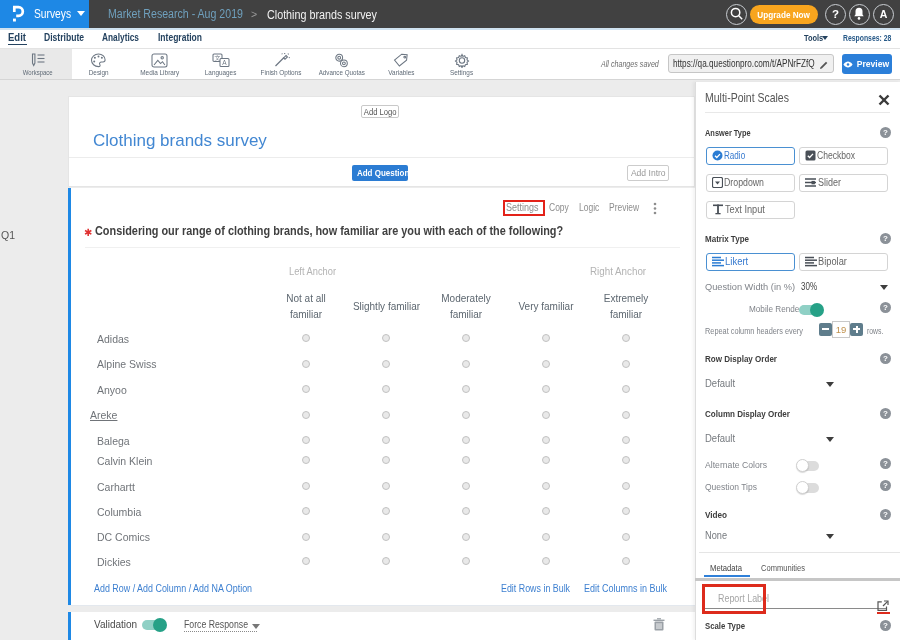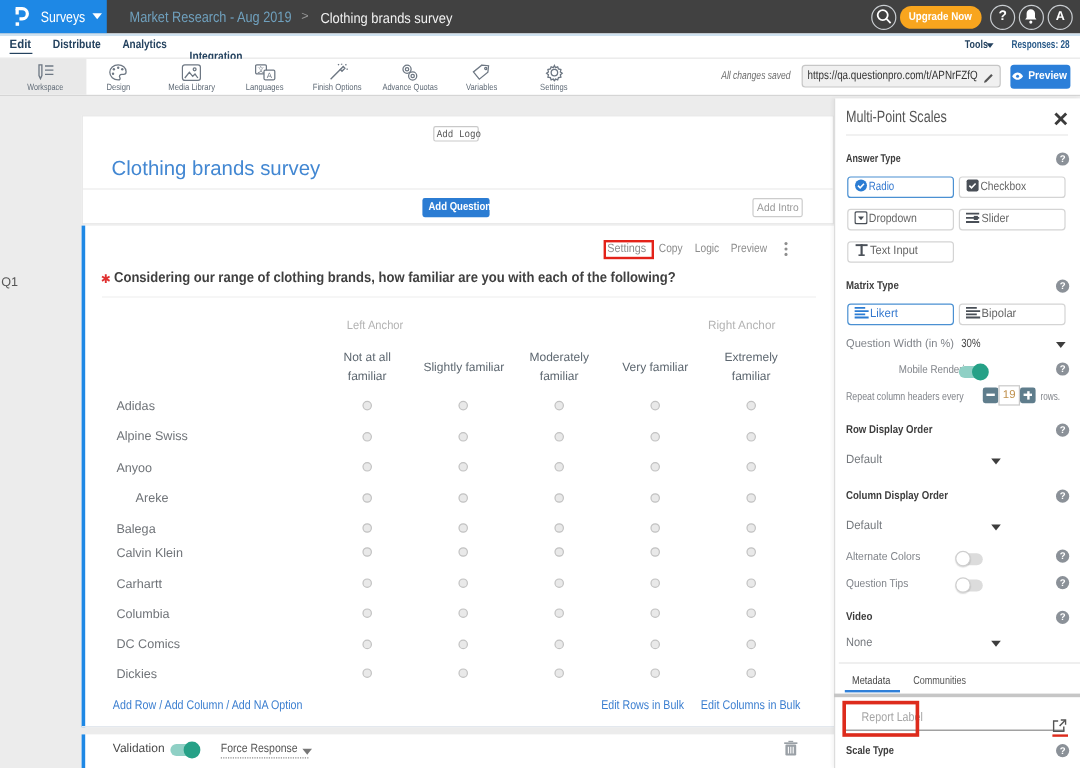--- a/index.html
+++ b/index.html
@@ -62,21 +62,21 @@
 <div class="abs topcircle" style="left:848.5px;">
 <svg width="18" height="18" style="margin:0.5px;">
       <path d="M9 2.8 a3.5 3.5 0 0 1 3.5 3.5 v3.2 l1.2 1.7 h-9.4 l1.2 -1.7 v-3.2 a3.5 3.5 0 0 1 3.5 -3.5 z" fill="#fff"></path>
       <circle cx="9" cy="13.4" r="1.3" fill="#fff"></circle>
     </svg></div>
 <div class="abs topcircle" style="left:873px; text-align:center; font-size:10.5px; font-weight:bold; line-height:19px;">A</div>
 <div class="abs" id="navbar"></div>
 <div class="abs navtab" style="left:8px; top:31.5px; border-bottom:1px solid #24425f; padding-bottom:1.5px;"><span style="display:inline-block;transform:scaleX(0.95);transform-origin:0 50%;white-space:nowrap;">Edit</span></div>
 <div class="abs navtab" style="left:43.5px;"><span style="display:inline-block;transform:scaleX(0.857);transform-origin:0 50%;white-space:nowrap;">Distribute</span></div>
 <div class="abs navtab" style="left:102px;"><span style="display:inline-block;transform:scaleX(0.832);transform-origin:0 50%;white-space:nowrap;">Analytics</span></div>
-<div class="abs navtab" style="left:158px;margin-top:10px;"><span style="display:inline-block;transform:scaleX(0.852);transform-origin:0 50%;white-space:nowrap;">Integration</span></div>
+<div class="abs navtab" style="left:158px;"><span style="display:inline-block;transform:scaleX(0.852);transform-origin:0 50%;white-space:nowrap;">Integration</span></div>
 <div class="abs navtab" style="left:804px; font-size:9.5px;"><span style="display:inline-block;transform:scaleX(0.78);transform-origin:0 50%;white-space:nowrap;">Tools</span></div>
 <div class="abs" style="left:822px; top:36px; width:0; height:0; border-left:3.8px solid transparent; border-right:3.8px solid transparent; border-top:4.5px solid #24425f;"></div>
 <div class="abs navtab" style="left:843px; font-size:9.5px; color:#275988;"><span style="display:inline-block;transform:scaleX(0.72);transform-origin:0 50%;white-space:nowrap;">Responses: 28</span></div>
 <div class="abs" id="toolbar"></div>
 <div class="abs" id="wsActive"></div>
 <div class="abs tool" style="left:0px;">
     <svg width="20" height="15" viewBox="0 0 20 15">
       <g stroke="#6d7783" stroke-width="1.1" fill="none">
         <path d="M4.5 1 v9 l1.2 2.5 1.2 -2.5 v-9 z"></path>
         <line x1="9.5" y1="2" x2="16.5" y2="2"></line>
@@ -162,21 +162,21 @@
   </div>
 <div class="abs nw" style="left:601px; top:58px; font-size:9.5px; font-style:italic; color:#6d6d6d;"><span style="display:inline-block;transform:scaleX(0.75);transform-origin:0 50%;white-space:nowrap;">All changes saved</span></div>
 <div class="abs nw" style="left:668px; top:54px; width:166px; height:19px; background:#f0f0f0; border:1px solid #c6c6c6; border-radius:3px; font-size:10px; color:#333; line-height:17px; padding-left:4px;"><span style="display:inline-block;transform:scaleX(0.82);transform-origin:0 50%;white-space:nowrap;">https://qa.questionpro.com/t/APNrFZfQ</span><svg width="10" height="10" viewBox="0 0 10 10" style="position:absolute; right:4px; top:4.5px;">
       <path d="M1 9 l1.8 -.5 5.5 -5.5 -1.3 -1.3 -5.5 5.5 z" fill="#555"></path>
     </svg></div>
 <div class="abs nw" style="left:842px; top:54px; width:50px; height:20px; background:#2b7fd9; border-radius:3px; color:#fff; font-size:9.5px; font-weight:bold; text-align:center; line-height:20px;"><svg width="10" height="7" viewBox="0 0 11 7" style="vertical-align:-0.5px;">
       <path d="M.5 3.5 C2 1 4 .2 5.5 .2 S9 1 10.5 3.5 C9 6 7 6.8 5.5 6.8 S2 6 .5 3.5 z" fill="#fff"></path>
       <circle cx="5.5" cy="3.5" r="1.4" fill="#2b7fd9"></circle>
     </svg> <span style="display:inline-block;transform:scaleX(0.9);transform-origin:50% 50%;white-space:nowrap;">Preview</span></div>
 <div class="abs card" style="left:68px; top:96px; width:627px; height:91px; border:1px solid #e5e5e5;"></div>
-<div class="abs nw" style="left:361px; top:105px; width:38px; height:13px; background:#fff; border:1px solid #c9c9c9; border-radius:2px; font-size:8.5px; color:#555; text-align:center; line-height:12px;font-family:Liberation Mono, monospace;"><span style="display:inline-block;transform:scaleX(0.9);transform-origin:50% 50%;white-space:nowrap;">Add Logo</span></div>
+<div class="abs nw" style="left:361px; top:105px; width:38px; height:13px; background:#fff; border:1px solid #c9c9c9; border-radius:2px; font-size:8.5px; color:#555; text-align:center; line-height:12px;"><span style="display:inline-block;transform:scaleX(0.9);transform-origin:50% 50%;white-space:nowrap;">Add Logo</span></div>
 <div class="abs nw" style="left:93px; top:131px; font-size:17px; color:#4287d2;">Clothing brands survey</div>
 <div class="abs" style="left:69px; top:157px; width:625px; height:1px; background:#ececec;"></div>
 <div class="abs nw" style="left:352px; top:165px; width:56px; height:16px; background:#2b7cd3; border-radius:2px; color:#fff; font-size:9.5px; font-weight:bold; text-align:center; line-height:16px;"><span style="display:inline-block;transform:scaleX(0.84);transform-origin:50% 50%;white-space:nowrap;">Add Question</span></div>
 <div class="abs nw" style="left:627px; top:165px; width:42px; height:16px; background:#fff; border:1px solid #ccc; border-radius:2px; color:#999; font-size:9px; text-align:center; line-height:15px;"><span style="display:inline-block;transform:scaleX(0.95);transform-origin:50% 50%;white-space:nowrap;">Add Intro</span></div>
 <div class="abs card" style="left:68px; top:188px; width:627px; height:418px; border-left:3px solid #1e88e5;"></div>
 <div class="abs nw" style="left:1px; top:229px; font-size:10.5px; color:#555;">Q1</div>
 <div class="abs qact" style="left:506px;"><span style="display:inline-block;transform:scaleX(0.9);transform-origin:0 50%;white-space:nowrap;">Settings</span></div>
 <div class="abs" style="left:503px; top:199.5px; width:42px; height:16px; border:2px solid #e32219;"></div>
 <div class="abs qact" style="left:549px;"><span style="display:inline-block;transform:scaleX(0.85);transform-origin:0 50%;white-space:nowrap;">Copy</span></div>
 <div class="abs qact" style="left:579px;"><span style="display:inline-block;transform:scaleX(0.85);transform-origin:0 50%;white-space:nowrap;">Logic</span></div>
@@ -207,21 +207,21 @@
 <div class="abs radio" style="left:381.5px; top:359.8px;"></div>
 <div class="abs radio" style="left:461.5px; top:359.8px;"></div>
 <div class="abs radio" style="left:541.5px; top:359.8px;"></div>
 <div class="abs radio" style="left:621.5px; top:359.8px;"></div>
 <div class="abs rowlbl" style="left:97px; top:383.7px;">Anyoo</div>
 <div class="abs radio" style="left:301.5px; top:385.2px;"></div>
 <div class="abs radio" style="left:381.5px; top:385.2px;"></div>
 <div class="abs radio" style="left:461.5px; top:385.2px;"></div>
 <div class="abs radio" style="left:541.5px; top:385.2px;"></div>
 <div class="abs radio" style="left:621.5px; top:385.2px;"></div>
-<div class="abs rowlbl" style="left:113px; top:409.2px;">Areke</div>
+<div class="abs rowlbl" style="left:90px; top:409.2px;text-decoration:underline;">Areke</div>
 <div class="abs radio" style="left:301.5px; top:410.7px;"></div>
 <div class="abs radio" style="left:381.5px; top:410.7px;"></div>
 <div class="abs radio" style="left:461.5px; top:410.7px;"></div>
 <div class="abs radio" style="left:541.5px; top:410.7px;"></div>
 <div class="abs radio" style="left:621.5px; top:410.7px;"></div>
 <div class="abs rowlbl" style="left:97px; top:434.7px;">Balega</div>
 <div class="abs radio" style="left:301.5px; top:436.2px;"></div>
 <div class="abs radio" style="left:381.5px; top:436.2px;"></div>
 <div class="abs radio" style="left:461.5px; top:436.2px;"></div>
 <div class="abs radio" style="left:541.5px; top:436.2px;"></div>

